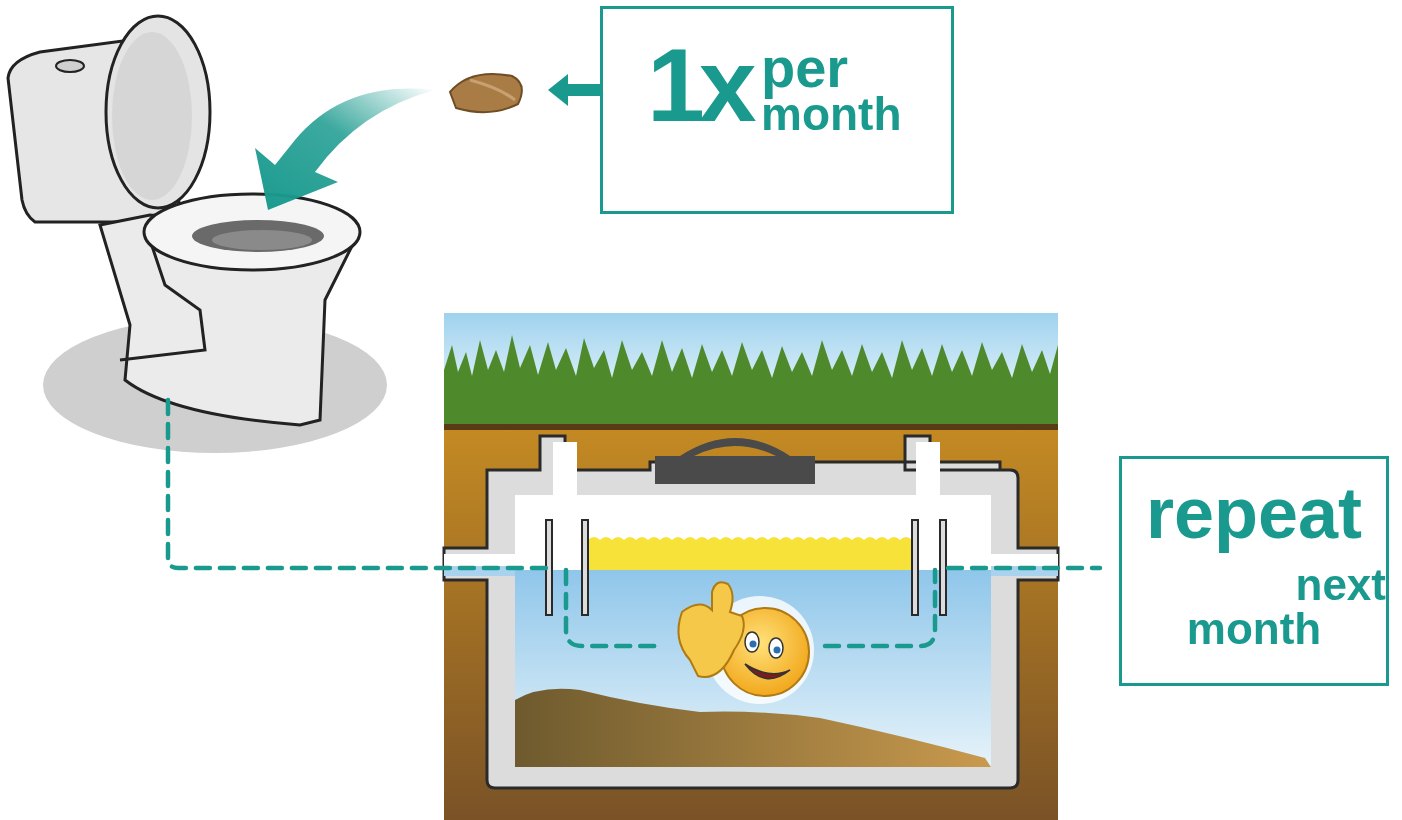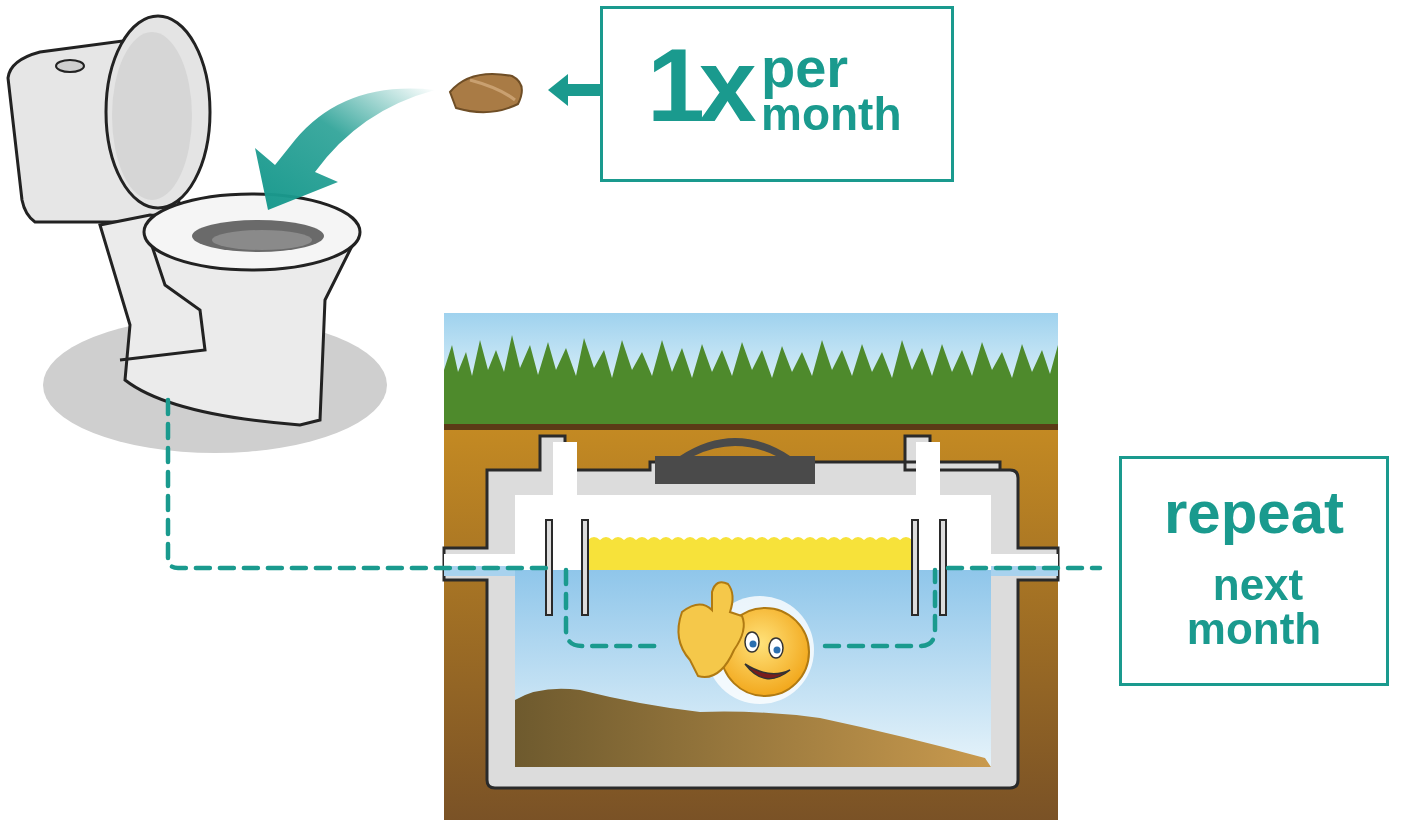--- a/index.html
+++ b/index.html
@@ -1,25 +1,25 @@
 <!DOCTYPE html>
 <html><head>
 <meta charset="utf-8">
 <style>
   html,body{margin:0;padding:0;background:#ffffff;}
   body{width:1402px;height:820px;position:relative;overflow:hidden;font-family:"Liberation Sans","DejaVu Sans",sans-serif;}
   svg{position:absolute;left:0;top:0;}
   .label-box{position:absolute;border:3px solid #1a9a8e;background:#fff;box-sizing:border-box;color:#1a9a8e;font-weight:bold;}
-  #box-1x{left:600px;top:6px;width:354px;height:176px;}
+  #box-1x{left:600px;top:6px;width:354px;height:208px;}
   #box-1x .big{position:absolute;left:44px;top:24px;font-size:104px;line-height:104px;letter-spacing:-6px;}
   #box-1x .small1{position:absolute;left:158px;top:36px;font-size:56px;line-height:46px;}
   #box-1x .small2{position:absolute;left:158px;top:82px;font-size:46px;line-height:46px;}
   #box-repeat{left:1119px;top:456px;width:270px;height:230px;text-align:center;}
-  #box-repeat .l1{position:absolute;left:0;right:0;top:22px;font-size:60px;line-height:64px;}
-  #box-repeat .l2{position:absolute;left:8px;right:0;top:104px;font-size:44px;line-height:44px;}
+  #box-repeat .l1{position:absolute;left:0;right:0;top:22px;font-size:72px;line-height:64px;}
+  #box-repeat .l2{position:absolute;left:8px;right:0;top:104px;font-size:44px;line-height:44px;text-align:right;}
   #box-repeat .l3{position:absolute;left:0;right:0;top:148px;font-size:44px;line-height:44px;}
 </style>
 </head>
 <body>
 
 <svg width="1402" height="820" viewBox="0 0 1402 820">
   <defs>
     <linearGradient id="arrowGrad" x1="1" y1="0" x2="0" y2="1">
       <stop offset="0" stop-color="#1a9a8e" stop-opacity="0"></stop>
       <stop offset="0.45" stop-color="#1a9a8e" stop-opacity="0.85"></stop>

